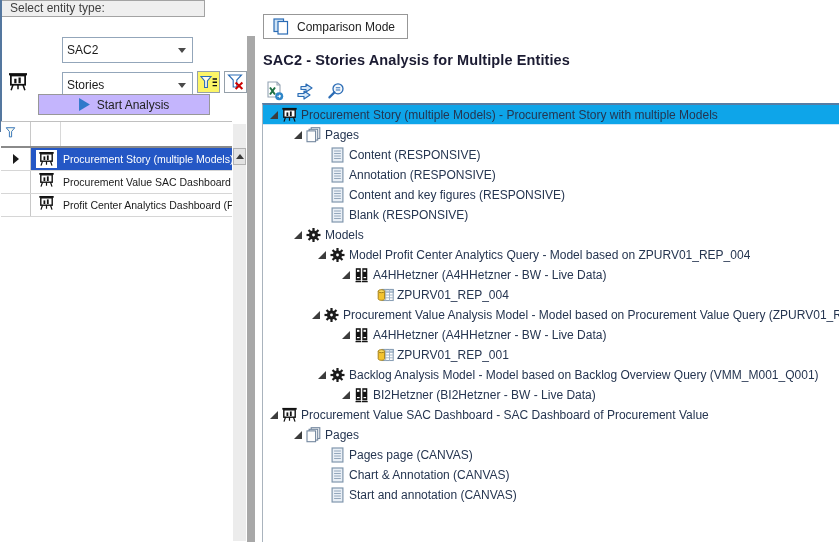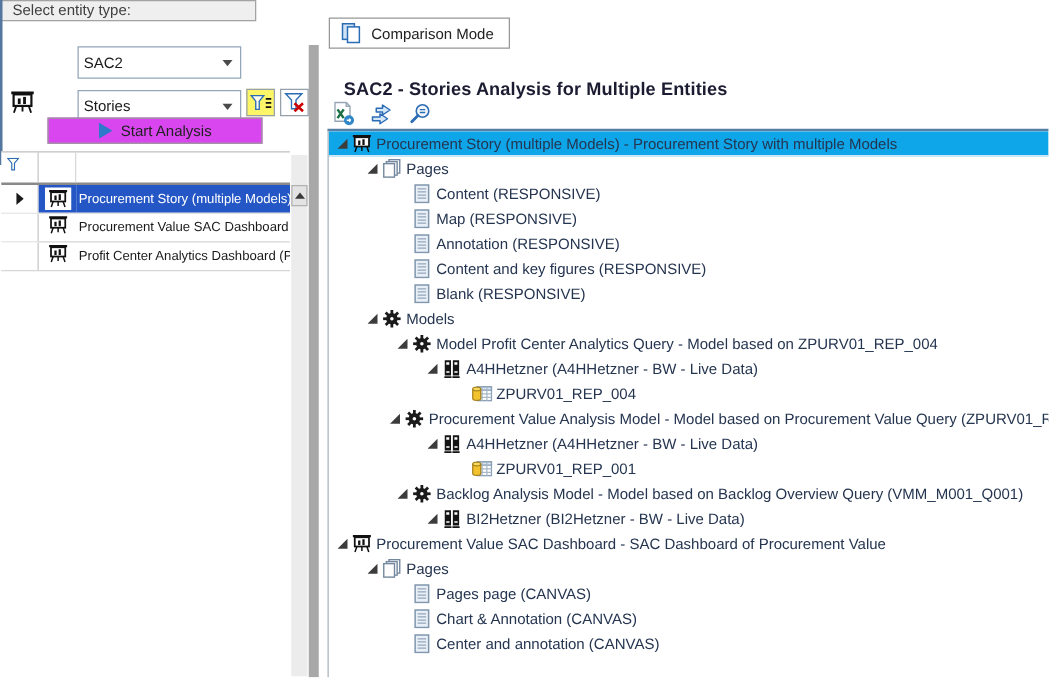--- a/index.html
+++ b/index.html
@@ -19,21 +19,21 @@
   .combo .combo-arrow{width:0;height:0;border-left:4px solid transparent;
        border-right:4px solid transparent;border-top:5px solid #4a4a4a;margin-right:2px;}
   #combo-entity-type{left:62px;top:37px;}
   #combo-entity{left:62px;top:72px;}
   .entity-icon-holder{position:absolute;left:7px;top:72px;width:24px;height:20px;}
   .sq-btn{position:absolute;top:71px;width:23px;height:22px;border:1px solid #95a0aa;
        box-sizing:border-box;display:flex;align-items:center;justify-content:center;
        padding:0;cursor:pointer;}
   #filter-btn{left:197px;background:#fcf567;}
   #clear-filter-btn{left:224px;background:#fff;}
-  .start-btn{position:absolute;left:38px;top:94px;width:172px;height:21px;background:#d946ef;
+  .start-btn{position:absolute;left:38px;top:94px;width:172px;height:21px;background:#c4b5fd;
        border:1px solid #989898;box-sizing:border-box;display:flex;align-items:center;
        justify-content:center;gap:7px;font-size:12px;color:#222;cursor:pointer;
        font-family:"Liberation Sans",sans-serif;}
 
   
   .entity-list{position:absolute;left:1px;top:121px;width:231px;height:420px;
        border-top:1px solid #c0c0c0;box-sizing:border-box;background:#fff;}
   .list-header{display:flex;height:26px;border-bottom:2px solid #8a8a8a;box-sizing:border-box;}
   .list-header .gutter{width:30px;border-right:1px solid #c8c8c8;box-sizing:border-box;
        padding:2px 0 0 4px;}
@@ -58,21 +58,21 @@
   .up-arrow{width:0;height:0;border-left:4px solid transparent;border-right:4px solid transparent;
        border-bottom:5px solid #3a3a3a;}
   .splitter{position:absolute;left:247px;top:36px;width:8px;height:506px;background:#a8a8a8;cursor:col-resize;}
 
   
   .main{position:absolute;left:256px;top:4px;width:583px;height:542px;background:#fff;}
   .comparison-btn{position:absolute;left:7px;top:10px;height:25px;background:#fff;
        border:1px solid #979797;box-sizing:border-box;display:flex;align-items:center;
        gap:7px;padding:0 12px 0 8px;font-size:12px;color:#222;cursor:pointer;
        font-family:"Liberation Sans",sans-serif;}
-  .page-title{position:absolute;left:7px;top:48px;margin:12px;font-size:14.5px;font-weight:bold;
+  .page-title{position:absolute;left:7px;top:48px;margin:0;font-size:14.5px;font-weight:bold;
        color:#1b1b32;letter-spacing:0.1px;}
   .toolbar{position:absolute;left:7px;top:76px;display:flex;gap:9px;align-items:center;}
   .tool-btn{width:22px;height:22px;border:none;background:transparent;padding:0;cursor:pointer;
        display:flex;align-items:center;justify-content:center;}
 
   
   .tree{position:absolute;left:6px;top:99px;width:577px;height:443px;box-sizing:border-box;
        border-top:2px solid #567da4;border-left:1px solid #a9b3bd;background:#fff;overflow:hidden;}
   .tree-row{display:flex;align-items:center;height:20px;font-size:12px;color:#253550;
        white-space:nowrap;cursor:default;}
@@ -321,32 +321,20 @@
       <svg width="9" height="9" viewBox="0 0 9 9">
               <polygon points="8,0 8,8 0,8" fill="#3c3c3c"></polygon>
             </svg>
     </span>
     <svg class="node-icon" width="17" height="16" viewBox="0 0 17 16">
             <use href="#icon-page"></use>
           </svg>
     <span class="node-label">Content (RESPONSIVE)</span>
   </div>
 
-  <div class="tree-row">
-    <span class="indent" style="width: 52px;"></span>
-    <span class="expander hidden">
-      <svg width="9" height="9" viewBox="0 0 9 9">
-              <polygon points="8,0 8,8 0,8" fill="#3c3c3c"></polygon>
-            </svg>
-    </span>
-    <svg class="node-icon" width="17" height="16" viewBox="0 0 17 16">
-            <use href="#icon-page"></use>
-          </svg>
-    <span class="node-label">Map (RESPONSIVE)</span>
-  </div>
 
   <div class="tree-row">
     <span class="indent" style="width: 52px;"></span>
     <span class="expander hidden">
       <svg width="9" height="9" viewBox="0 0 9 9">
               <polygon points="8,0 8,8 0,8" fill="#3c3c3c"></polygon>
             </svg>
     </span>
     <svg class="node-icon" width="17" height="16" viewBox="0 0 17 16">
             <use href="#icon-page"></use>
@@ -553,17 +541,17 @@
   <div class="tree-row">
     <span class="indent" style="width: 52px;"></span>
     <span class="expander hidden">
       <svg width="9" height="9" viewBox="0 0 9 9">
               <polygon points="8,0 8,8 0,8" fill="#3c3c3c"></polygon>
             </svg>
     </span>
     <svg class="node-icon" width="17" height="16" viewBox="0 0 17 16">
             <use href="#icon-page"></use>
           </svg>
-    <span class="node-label">Center and annotation (CANVAS)</span>
+    <span class="node-label">Start and annotation (CANVAS)</span>
   </div>
 </div>
   </div>
 </div>
 
 </body></html>

